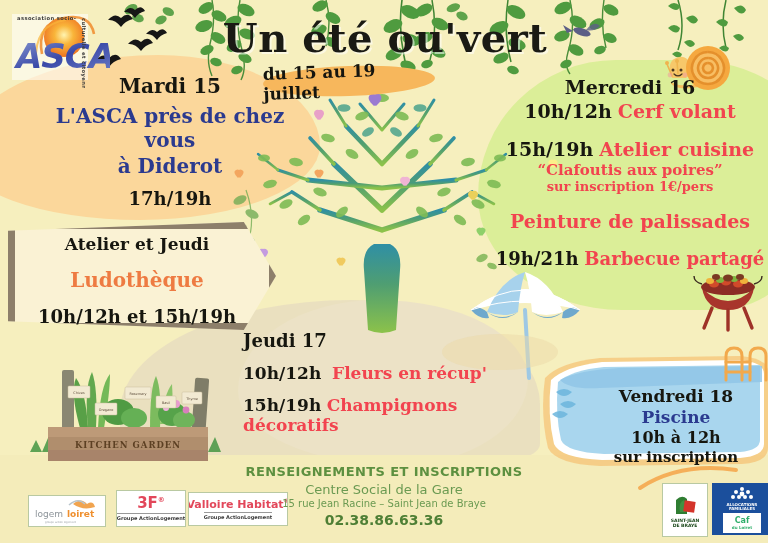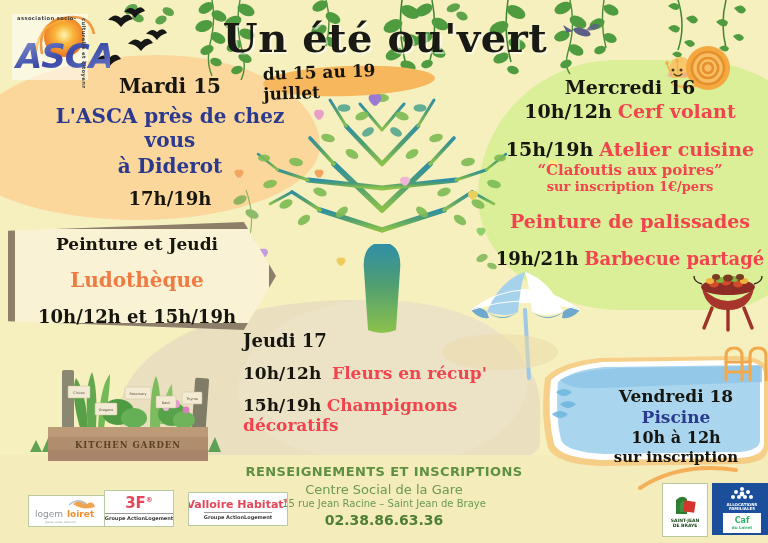--- a/index.html
+++ b/index.html
@@ -98,21 +98,21 @@
   #footer .f2{font-size:13px;margin-top:3px;color:#6b9a52;}
   #footer .f3{font-size:10px;margin-top:1px;color:#6b9a52;}
   #footer .f4{font-size:14px;font-weight:bold;margin-top:3px;color:#4e7f35;}
   
   .logo-box{
     position:absolute;background:#fff;border:1px solid #b9c9a2;
     display:flex;flex-direction:column;align-items:center;justify-content:center;
     font-family:"DejaVu Sans", sans-serif;overflow:hidden;
   }
   #logo-logemloiret{left:28px;top:495px;width:76px;height:30px;}
-  #logo-3f{left:104px;top:490px;width:68px;height:35px;}
+  #logo-3f{left:116px;top:490px;width:68px;height:35px;}
   #logo-valloire{left:188px;top:492px;width:98px;height:32px;}
   #logo-sjdb{left:662px;top:483px;width:44px;height:52px;}
   #logo-caf{left:712px;top:483px;width:60px;height:52px;background:#1b4f9c;border:none;}
   .l-3f{font-size:15px;font-weight:bold;color:#e2475a;line-height:1;}
   .l-3f sup{font-size:7px;}
   .l-sub{font-size:5px;color:#3b3b3b;border-top:1px solid #999;margin-top:2px;padding-top:1px;
          white-space:nowrap;font-weight:bold;}
   .l-valloire{font-size:11px;font-weight:bold;color:#e2475a;line-height:1;white-space:nowrap;}
   .l-sjdb{font-size:4.5px;font-weight:bold;color:#1d4a1d;text-align:center;line-height:1.2;}
   .l-caf-t{font-size:4px;color:#fff;font-weight:bold;text-align:center;line-height:1.1;}
@@ -559,21 +559,21 @@
     <div class="l6 red">Peinture de palissades</div>
     <div class="l7">
       <span class="day">19h/21h</span>
       <span class="red">Barbecue partagé</span>
     </div>
   </div>
 
   <div id="ludo-sign">
     <div class="board"></div>
     <div id="ludo-text">
-      <div class="l1 day">Peinture et Jeudi</div>
+      <div class="l1 day">Atelier et Jeudi</div>
       <div class="l2 orange">Ludothèque</div>
       <div class="l3 day">10h/12h et 15h/19h</div>
     </div>
   </div>
 
   <div id="jeudi">
     <div class="l1 day">Jeudi 17</div>
     <div class="l2">
       <span class="day">10h/12h</span>
       &nbsp;<span class="red">Fleurs en récup'</span>

